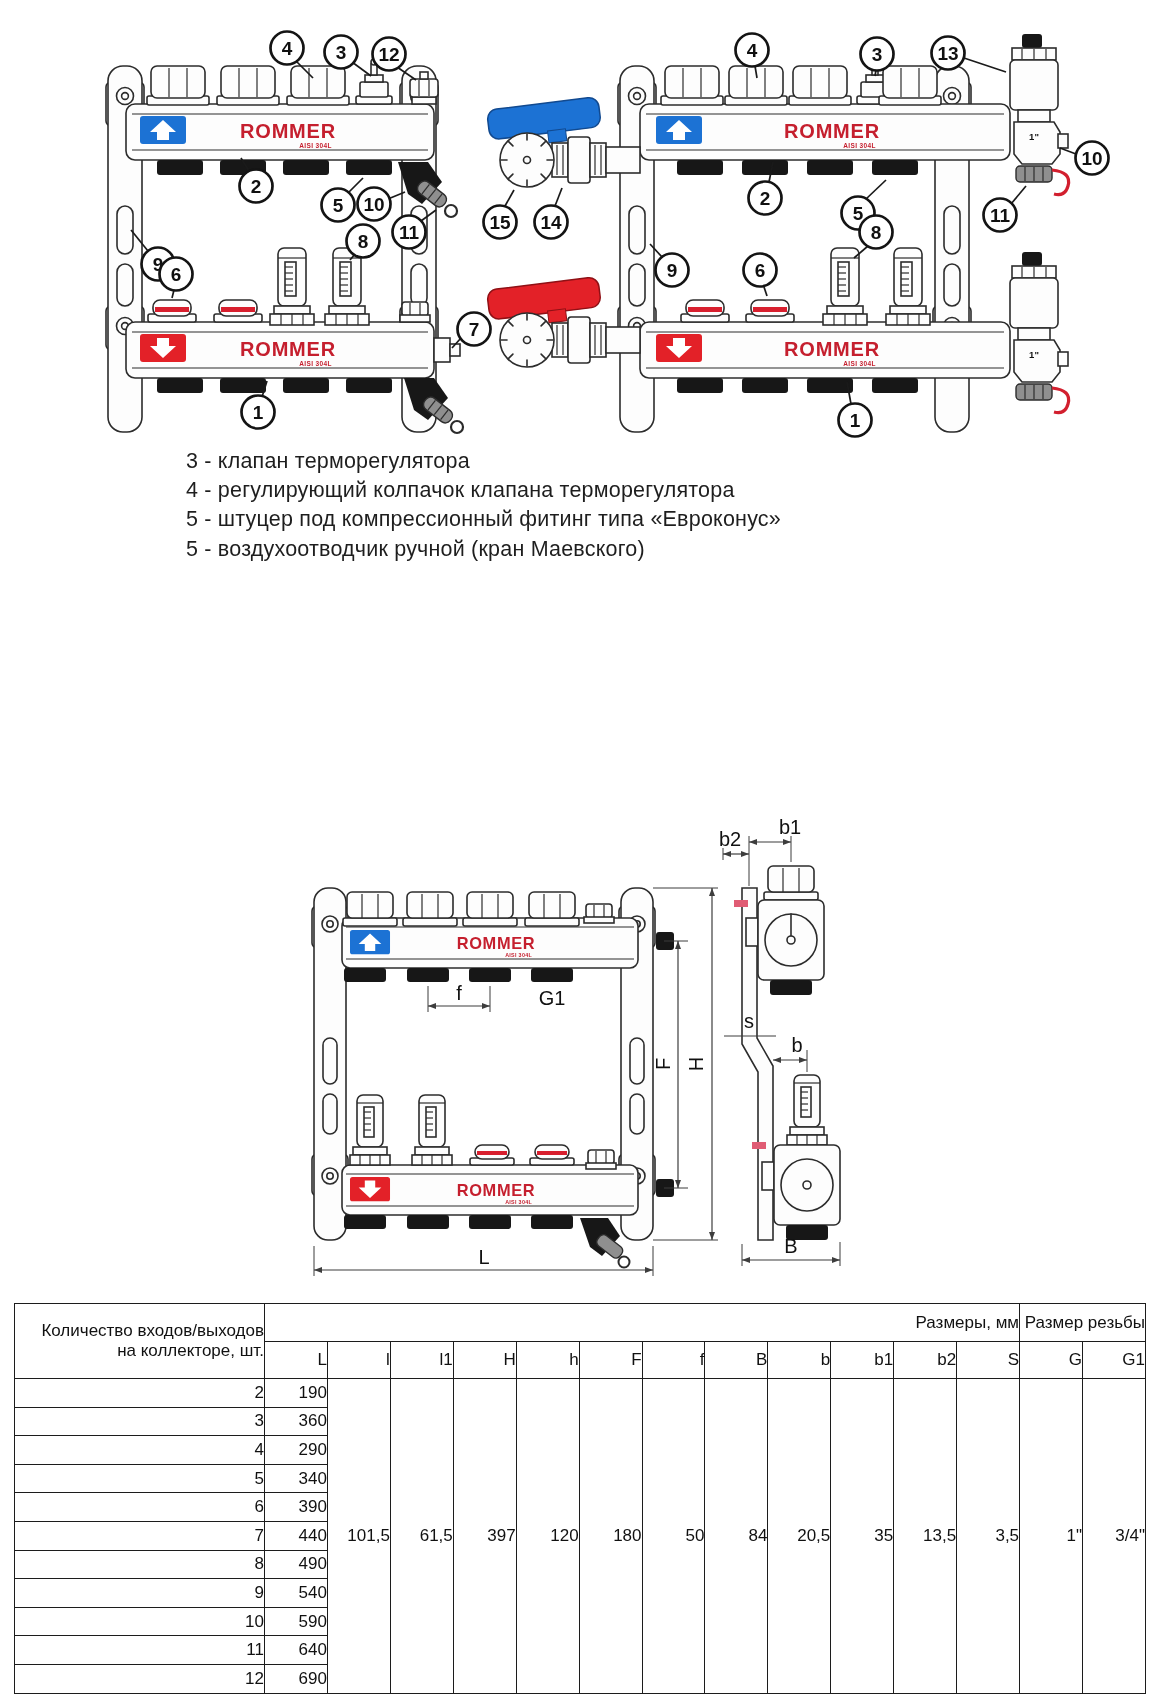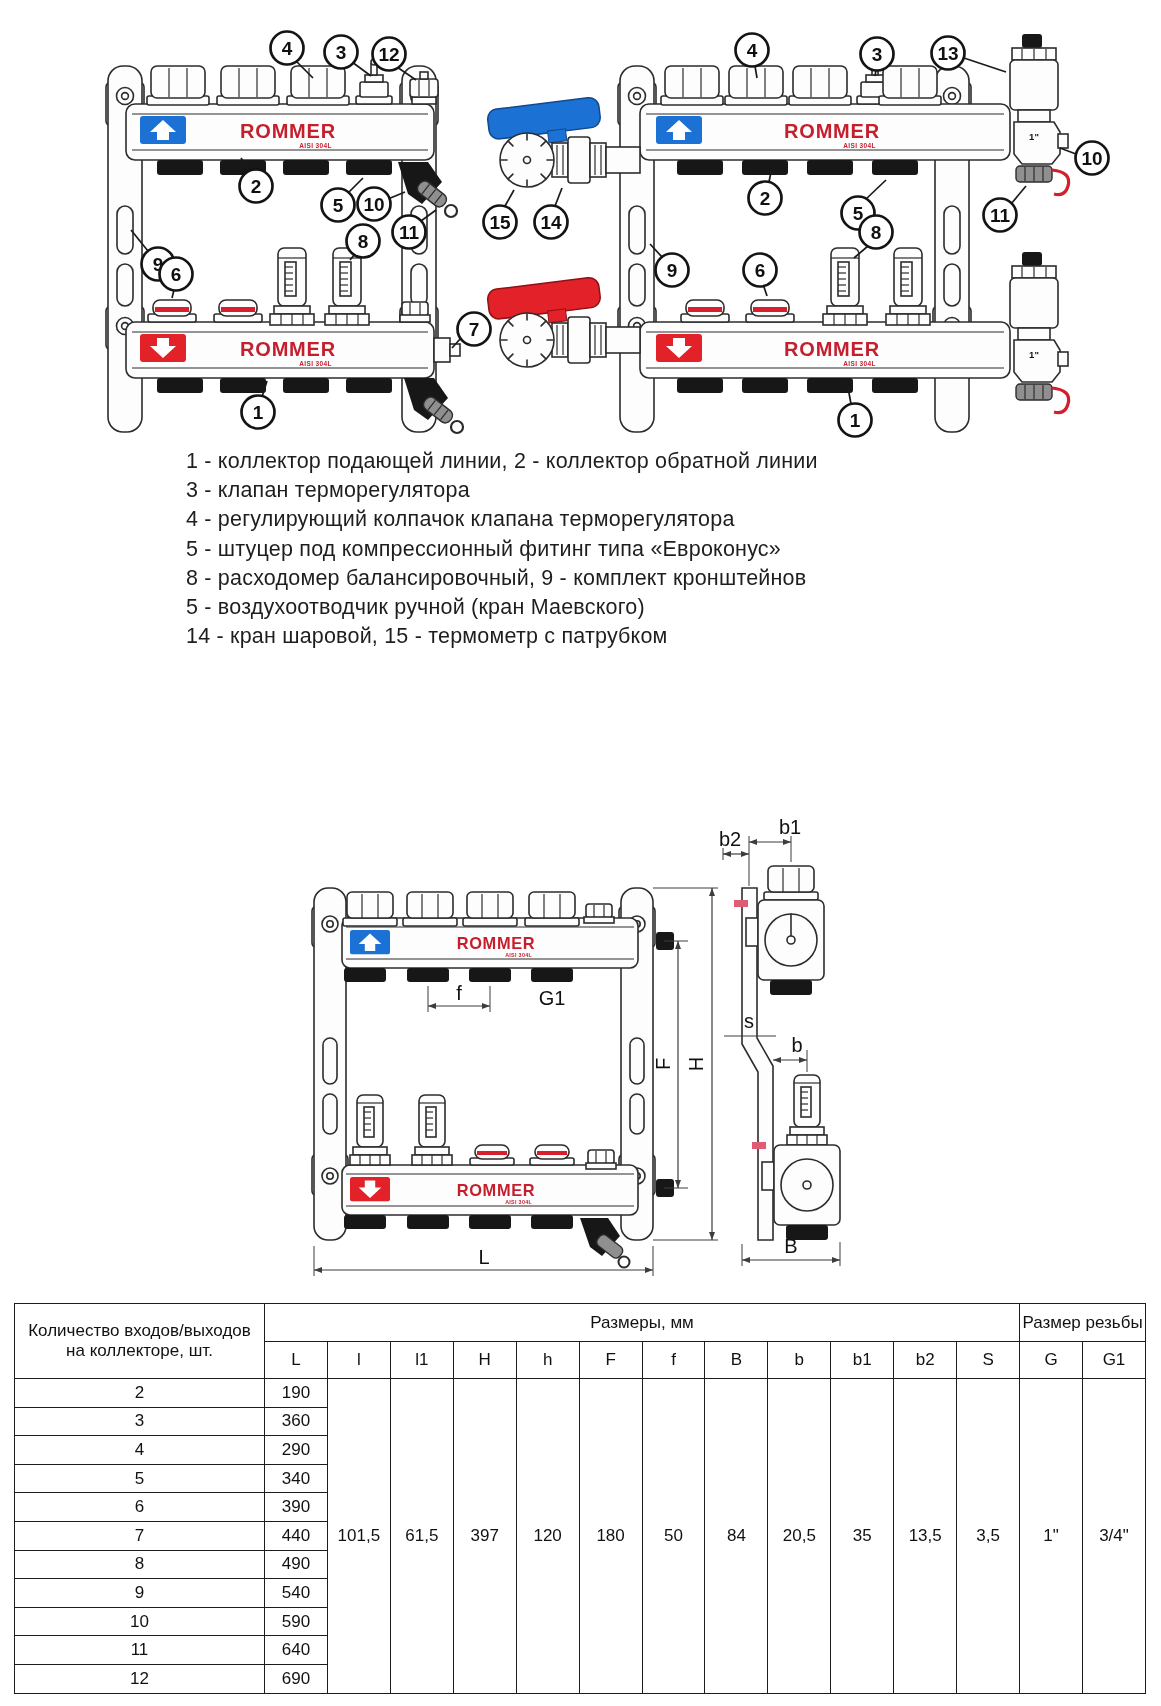--- a/index.html
+++ b/index.html
@@ -28,21 +28,21 @@
 
   
   .dim  { stroke:#3d3d3d; stroke-width:1.2; fill:none; }
   .dime { stroke:#3d3d3d; stroke-width:1; fill:none; }
   .dimt { font-size:20px; fill:#111; text-anchor:middle; }
   .tiny { font-size:9.5px; font-weight:bold; fill:#111; text-anchor:middle; }
 
   .legend { position:absolute; left:186px; top:447px; font-size:21.5px; line-height:29.2px; color:#1e1e1e; letter-spacing:0.2px; white-space:nowrap; }
 
   table.spec { position:absolute; left:14px; top:1303px; width:1132px; border-collapse:collapse; table-layout:fixed; font-size:17px; color:#111; }
-  table.spec th, table.spec td { border:1.6px solid #1c1c1c; text-align:center; vertical-align:middle; font-weight:normal; padding:0; }
+  table.spec th, table.spec td { border:1.6px solid #1c1c1c; text-align:right; vertical-align:middle; font-weight:normal; padding:0; }
   table.spec thead tr.h1 th { height:37px; }
   table.spec thead tr.h2 th { height:36px; }
   table.spec tbody tr { height:28.6px; }
 </style>
 </head>
 <body>
 
 <svg style="left:0;top:8px" width="1161" height="445" viewBox="0 0 1161 445">
   <defs>
     <g id="t-cap">
@@ -404,27 +404,24 @@
       </g>
     <g class="co">
         <line x1="1011" y1="196" x2="1026" y2="178"></line>
         <circle cx="1000" cy="207" r="16.5"></circle>
         <text x="1000" y="213.5">11</text>
       </g>
   </g>
 </svg>
 
 <div class="legend">
-  <div>1 - коллектор подающей линии, 2 - коллектор обратной линии</div>
   <div>3 - клапан терморегулятора</div>
   <div>4 - регулирующий колпачок клапана терморегулятора</div>
   <div>5 - штуцер под компрессионный фитинг типа «Евроконус»</div>
-  <div>8 - расходомер балансировочный, 9 - комплект кронштейнов</div>
   <div>5 - воздухоотводчик ручной (кран Маевского)</div>
-  <div>14 - кран шаровой, 15 - термометр с патрубком</div>
 </div>
 
 <svg style="left:290px;top:800px" width="560" height="490" viewBox="0 0 560 490">
   <defs>
     <marker id="m-ar" markerWidth="9" markerHeight="8" refX="8" refY="3" orient="auto-start-reverse" markerUnits="userSpaceOnUse">
       <path d="M0,0 L8,3 L0,6 z" fill="#3d3d3d"></path>
     </marker>
     <g id="m-cap">
       <rect x="-27" y="26" width="54" height="8" rx="2" class="fw"></rect>
       <rect x="-23" y="0" width="46" height="26" rx="5" class="fw"></rect>

